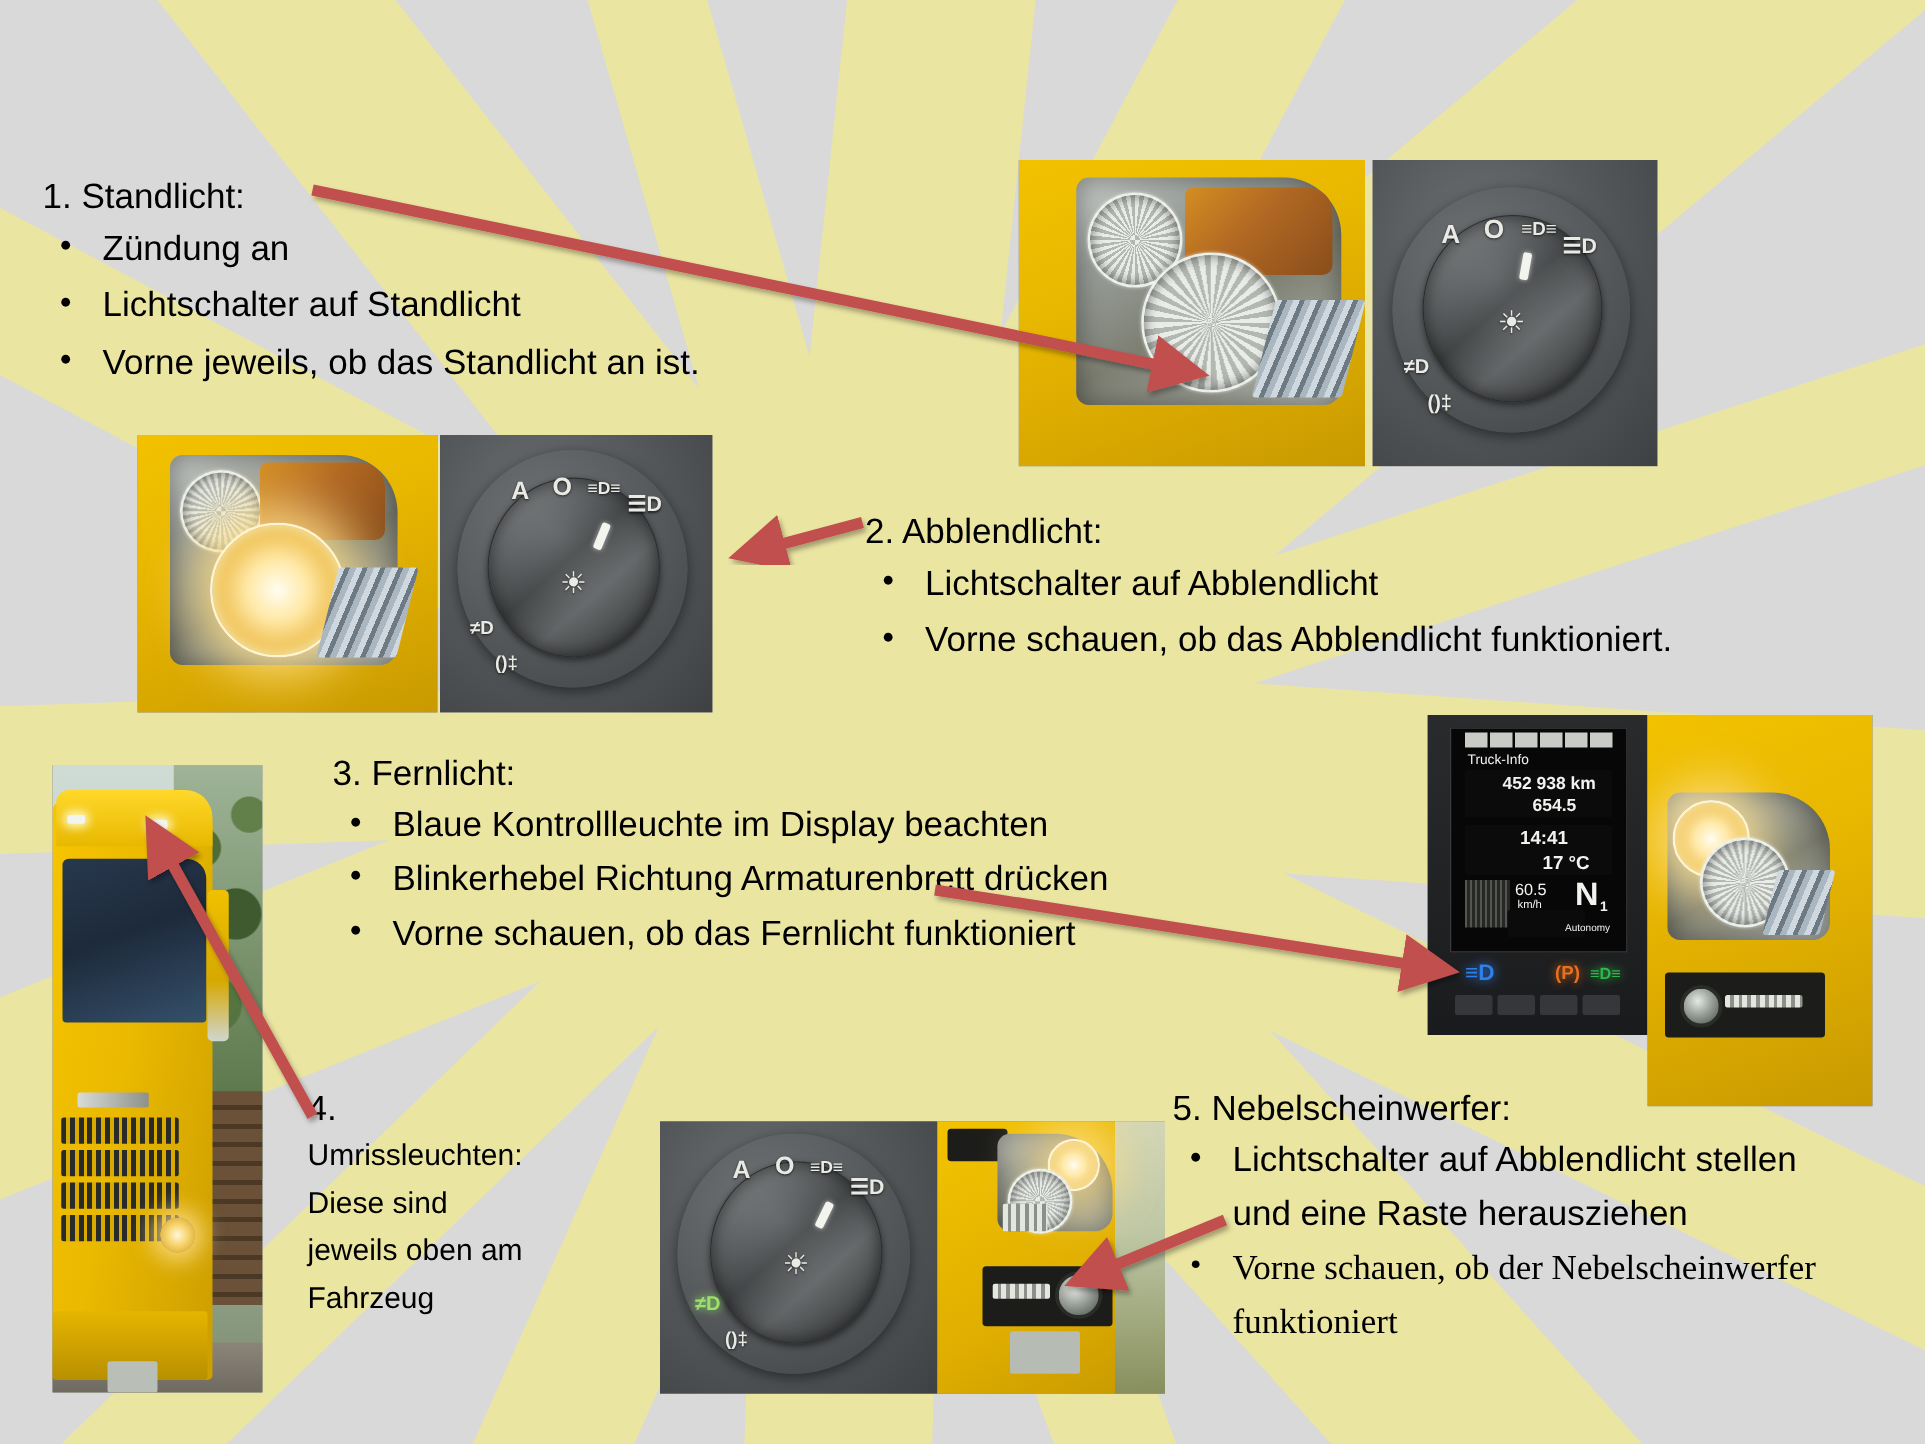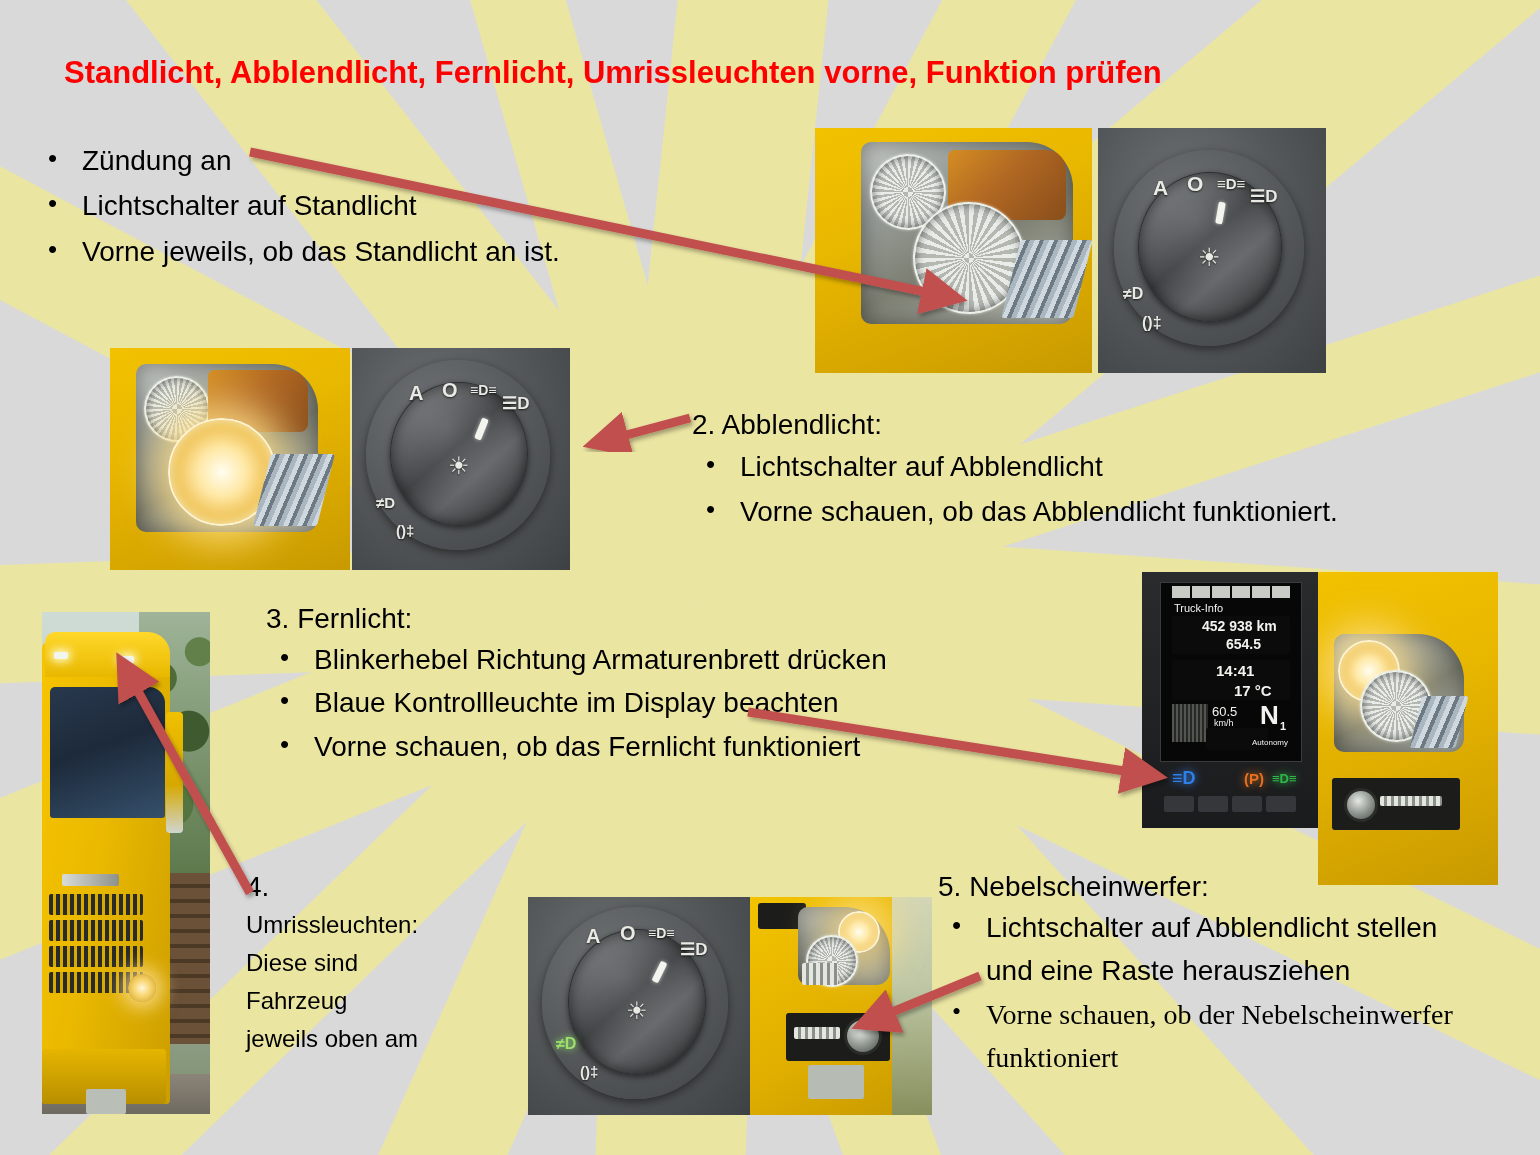--- a/index.html
+++ b/index.html
@@ -192,21 +192,20 @@
     <div class="ray w4" style="transform:rotate(48deg)"></div>
     <div class="ray w3" style="transform:rotate(70deg)"></div>
     <div class="ray w2" style="transform:rotate(92deg)"></div>
     <div class="ray" style="transform:rotate(114deg)"></div>
     <div class="ray w3" style="transform:rotate(136deg)"></div>
     <div class="ray w2" style="transform:rotate(158deg)"></div>
     <div class="ray" style="transform:rotate(178deg)"></div>
   </div>
 
 
-  <div class="title">Standlicht, Abblendlicht, Fernlicht, Umrissleuchten vorne, Funktion prüfen</div>
 
   <div class="photo" style="left:815px;top:128px;width:277px;height:245px;">
     <div class="hl-body"></div>
     <div class="hl-lens" style="left:46px;top:14px;width:212px;height:182px;"></div>
     <div class="refl" style="left:55px;top:26px;width:72px;height:72px;"></div>
     <div class="amber" style="left:133px;top:22px;width:118px;height:70px;"></div>
     <div class="refl" style="left:98px;top:74px;width:108px;height:108px;"></div>
     <div class="grille" style="left:196px;top:112px;width:72px;height:78px;"></div>
   </div>
 
@@ -337,50 +336,51 @@
     <div class="refl lit" style="left:88px;top:14px;width:38px;height:38px;"></div>
     <div class="refl" style="left:56px;top:38px;width:48px;height:48px;"></div>
     <div class="fl-strip" style="left:52px;top:66px;width:36px;height:22px;"></div>
     <div class="fl-dark" style="left:36px;top:116px;width:104px;height:48px;"></div>
     <div class="fl-lens" style="left:94px;top:120px;width:32px;height:32px;"></div>
     <div class="fl-strip" style="left:44px;top:130px;width:46px;height:12px;"></div>
     <div class="fl-plate" style="left:58px;top:168px;width:56px;height:34px;"></div>
   </div>
 
   <div class="block" style="left:34px;top:138px;width:700px;">
+    <div class="heading">1. Standlicht:</div>
     <ul class="bl">
       <li>Zündung an</li>
       <li>Lichtschalter auf Standlicht</li>
       <li>Vorne jeweils, ob das Standlicht an ist.</li>
     </ul>
   </div>
 
   <div class="block" style="left:692px;top:406px;width:640px;">
     <div class="heading">2. Abblendlicht:</div>
     <ul class="bl">
       <li>Lichtschalter auf Abblendlicht</li>
       <li style="width:600px;">Vorne schauen, ob das Abblendlicht funktioniert.</li>
     </ul>
   </div>
 
   <div class="block" style="left:266px;top:600px;width:700px;">
     <div class="heading">3. Fernlicht:</div>
     <ul class="bl tight">
+      <li>Blaue Kontrollleuchte im Display beachten</li>
       <li style="width:650px;">Blinkerhebel Richtung Armaturenbrett drücken</li>
-      <li>Blaue Kontrollleuchte im Display beachten</li>
       <li>Vorne schauen, ob das Fernlicht funktioniert</li>
     </ul>
   </div>
 
   <div class="block" style="left:246px;top:868px;width:270px;">
     <div class="heading">4.</div>
     <div class="plainline">Umrissleuchten:</div>
     <div class="plainline">Diese sind</div>
+    <div class="plainline">jeweils oben am</div>
     <div class="plainline">Fahrzeug</div>
-    <div class="plainline">jeweils oben am</div>
   </div>
 
   <div class="block" style="left:938px;top:868px;width:560px;">
     <div class="heading">5. Nebelscheinwerfer:</div>
     <ul class="bl tight">
       <li style="width:500px;">Lichtschalter auf Abblendlicht stellen und eine Raste herausziehen</li>
       <li style="width:540px;font-family:Liberation Serif, serif;">Vorne schauen, ob der Nebelscheinwerfer funktioniert</li>
     </ul>
   </div>
 

